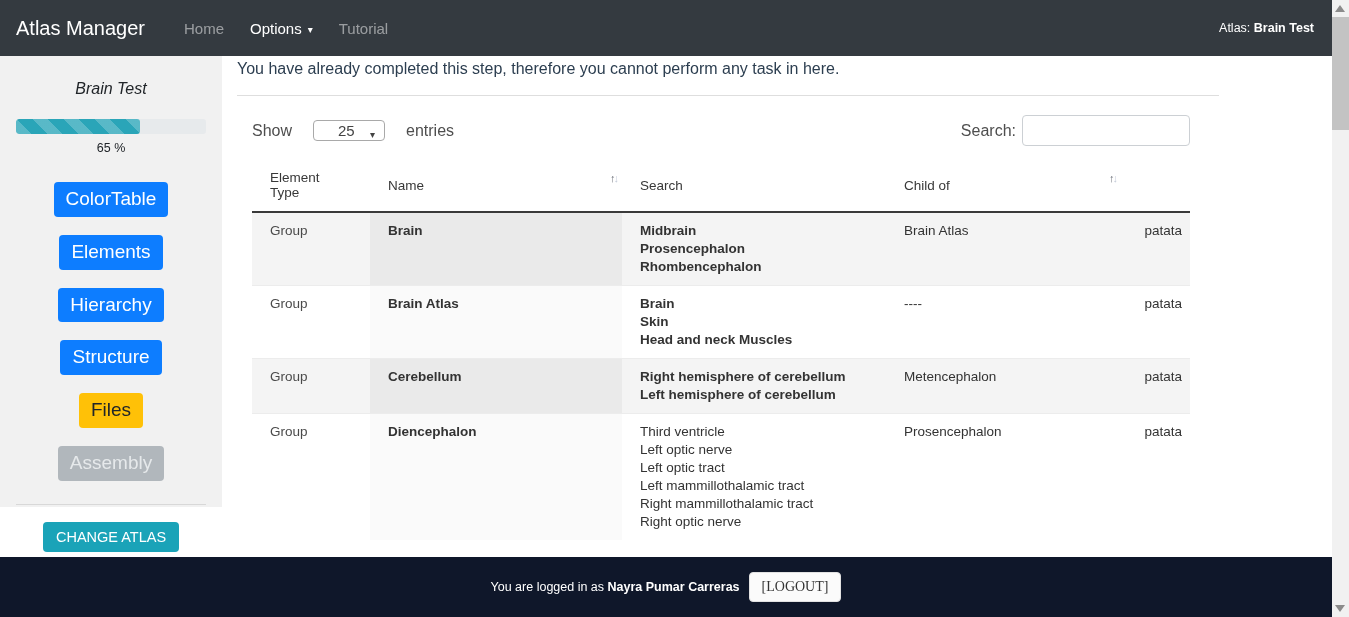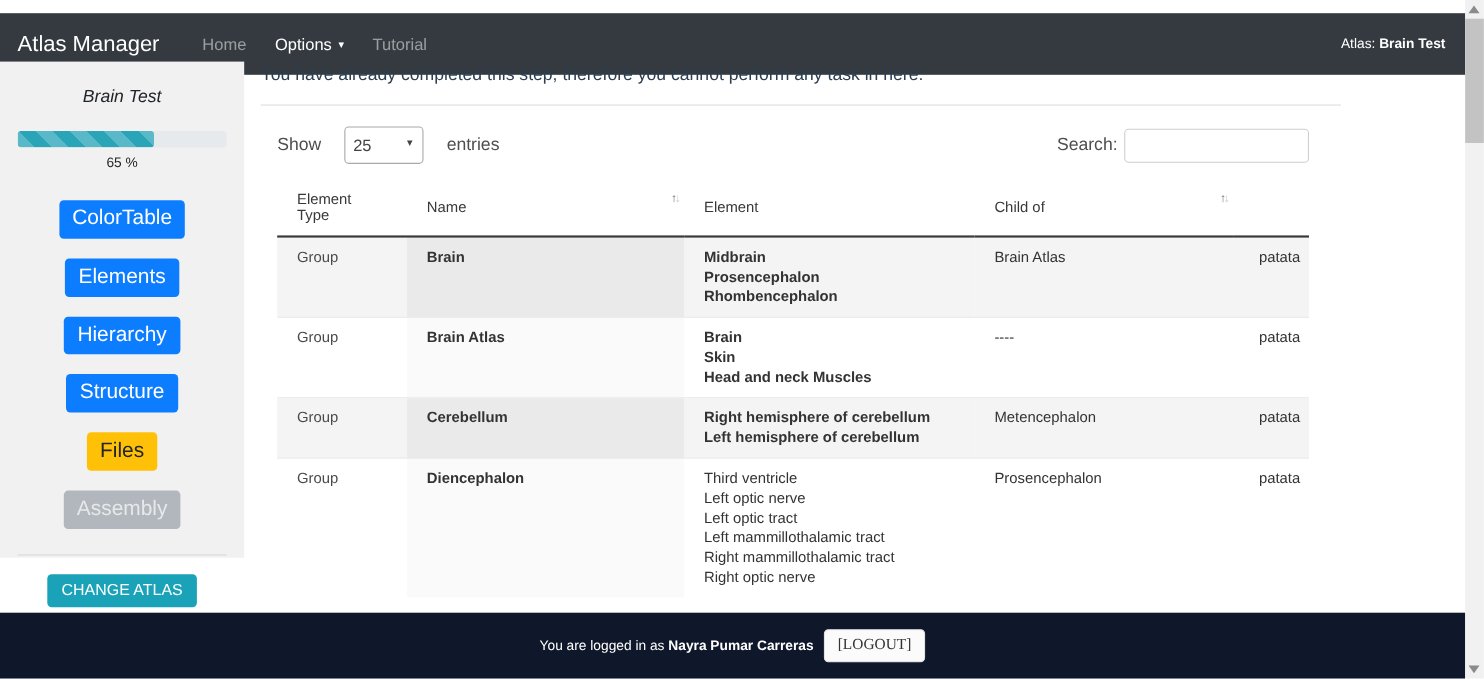--- a/index.html
+++ b/index.html
@@ -4,21 +4,21 @@
 <style>
   * { box-sizing: border-box; }
   html, body { margin: 0; padding: 0; }
   body {
     width: 1349px; height: 617px; overflow: hidden; position: relative;
     font-family: "Liberation Sans", sans-serif; background: #fff;
   }
 
   
   .navbar {
-    position: absolute; top: 12px; left: 0; width: 1332px; height: 56px;
+    position: absolute; top: 0; left: 0; width: 1332px; height: 56px;
     background: #343a40; display: flex; align-items: center; padding: 0 16px;
   }
   .brand { color: #fff; font-size: 20px; margin-right: 26px; cursor: pointer; white-space: nowrap; }
   .nav-links { display: flex; align-items: center; }
   .nav-link { color: rgba(255,255,255,0.5); font-size: 15px; padding: 0 13px; cursor: pointer; white-space: nowrap; }
   .nav-link.active { color: #fff; }
   .caret { display: inline-block; margin-left: 6px; font-size: 10px; vertical-align: 1px; }
   .navbar-right { margin-left: auto; color: #fff; font-size: 12.5px; padding-right: 2px; white-space: nowrap; }
   .navbar-right .atlas-value { font-weight: bold; }
 
@@ -53,23 +53,23 @@
   
   .main { position: absolute; top: 56px; left: 222px; width: 1110px; padding: 4px 0 0 15px; }
   .page-title { font-size: 40px; font-weight: bold; color: #212529; margin: 8px 0 12px; line-height: 1.15; }
   .page-subtitle { font-size: 16px; color: #2c3e50; margin: 0 0 17px; }
   .title-hr { border: none; border-top: 1px solid #dedede; margin: 0; width: 982px; }
 
   .dt-area { margin-left: 15px; width: 938px; }
   .dt-controls { margin-top: 19px; display: flex; align-items: center; font-size: 16px; color: #4e4e4e; }
   .dt-length { display: flex; align-items: center; gap: 21px; }
   .dt-select {
-    position: relative; width: 72px; height: 34px; border: 1px solid #a9a9a9; border-radius: 4px;
+    position: relative; width: 72px; height: 21px; border: 1px solid #a9a9a9; border-radius: 4px;
     background: #fff; font-size: 15px; color: #444; display: flex; align-items: center;
-    padding-left: 7px; cursor: pointer;
+    padding-left: 24px; cursor: pointer;
   }
   .dt-select .select-caret { position: absolute; right: 9px; top: 8px; font-size: 10px; color: #444; }
   .dt-search { margin-left: auto; display: flex; align-items: center; gap: 6px; }
   .dt-search input {
     width: 168px; height: 31px; border: 1px solid #ccd0d4; border-radius: 4px;
     padding: 0 8px; font-size: 14px; font-family: inherit; outline: none; color: #333;
   }
 
   table.elements { margin-top: 15px; width: 938px; border-collapse: collapse; table-layout: fixed; font-size: 13.5px; color: #333; }
   thead th {
@@ -171,21 +171,21 @@
         <col style="width:118px">
           <col style="width:252px">
           <col style="width:264px">
           <col style="width:235px">
           <col style="width:69px">
       </colgroup>
       <thead>
         <tr>
             <th><span>Element Type</span></th>
             <th><span>Name</span><span class="sort"><span class="up">↑</span><span class="down">↓</span></span></th>
-            <th><span>Element</span></th>
+            <th><span>Search</span></th>
             <th><span>Child of</span><span class="sort"><span class="up">↑</span><span class="down">↓</span></span></th>
             <th><span></span></th>
           </tr>
       </thead>
       <tbody>
           <tr class="odd">
             <td class="type-col">Group</td>
             <td class="name-col">Brain</td>
             <td class="members-col bold">
               <div>Midbrain</div>

